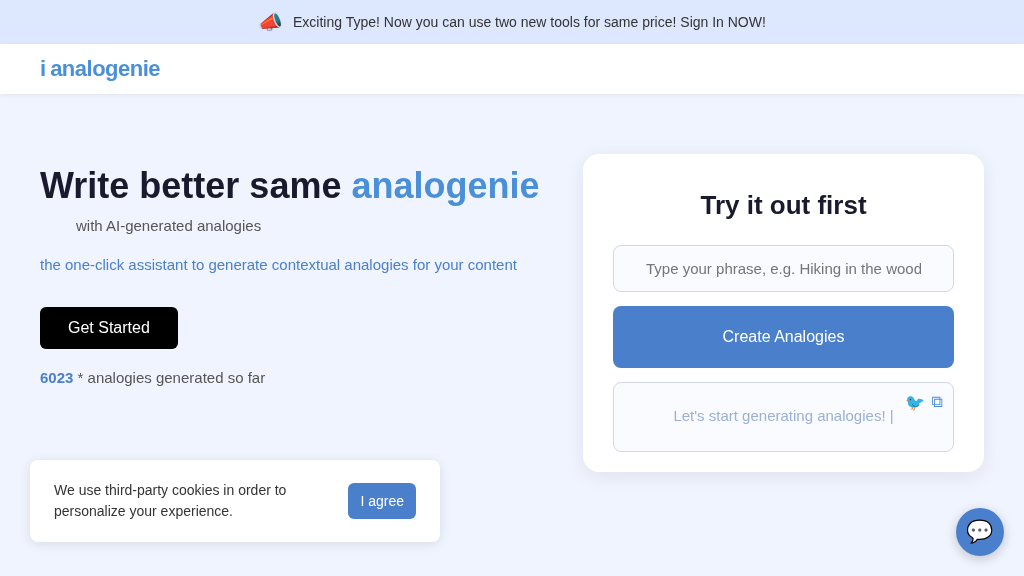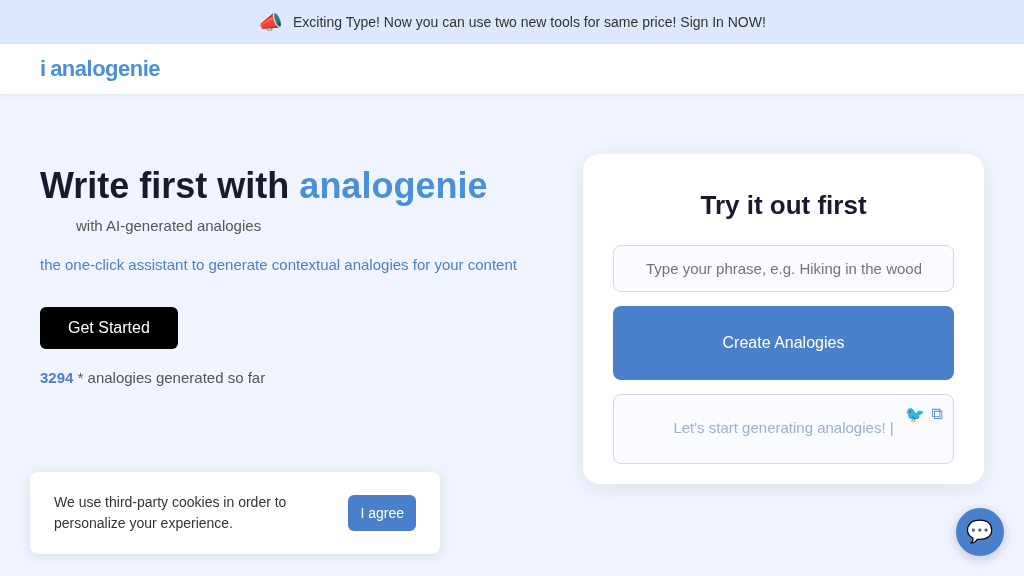--- a/index.html
+++ b/index.html
@@ -201,21 +201,21 @@
       color: #999;
       outline: none;
       margin-bottom: 14px;
       background: #fafbff;
     }
     .create-btn {
       width: 100%;
       background: #4a7fcb;
       color: white;
       border: none;
-      padding: 28px;
+      padding: 22px;
       border-radius: 8px;
       font-size: 16px;
       cursor: pointer;
       margin-bottom: 14px;
       font-weight: 500;
     }
     .output-area {
       background: #fafbff;
       border: 1.5px solid #d0d8e8;
       border-radius: 8px;
@@ -275,28 +275,28 @@
     <span class="logo-text">
       <span>analog</span><span class="brand" style="color:#4a90d9">enie</span>
     </span>
   </div>
 </nav>
 
 <div class="hero">
 
   <div class="hero-left">
     <h1 class="hero-title">
-      <span>Write first with </span><span class="brand">analogenie</span>
+      <span>Write better same </span><span class="brand">analogenie</span>
     </h1>
     <p class="hero-subtitle">with AI-generated analogies</p>
     <p class="hero-description">the one-click assistant to generate contextual
 analogies for your content</p>
     <button class="hero-cta">Get Started</button>
     <p class="hero-stats">
-      <span class="count">3294</span>
+      <span class="count">6023</span>
       <span>* analogies generated so far</span>
     </p>
 
     
     <div class="cookie-banner">
       <span class="cookie-text">We use third-party cookies in order to personalize your experience.</span>
       <button class="cookie-agree-btn">I agree</button>
     </div>
   </div>
 

